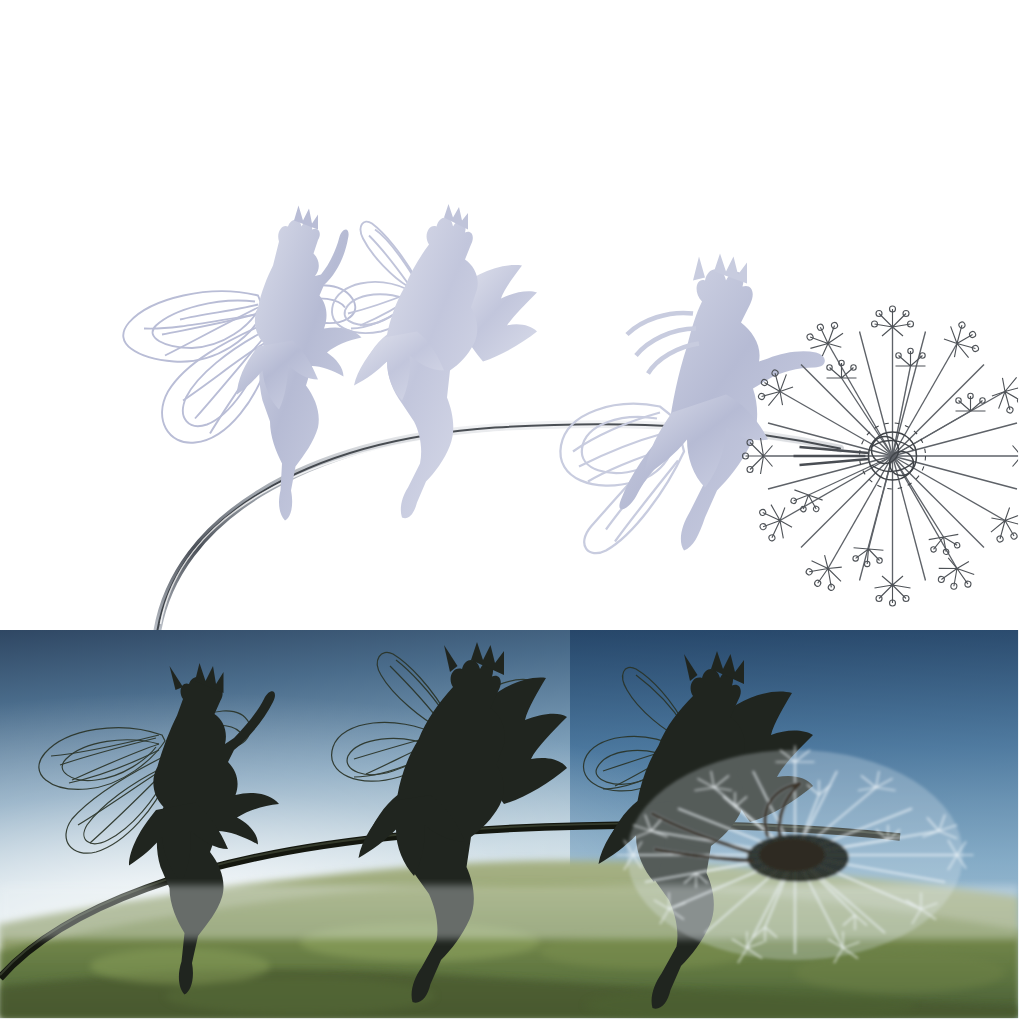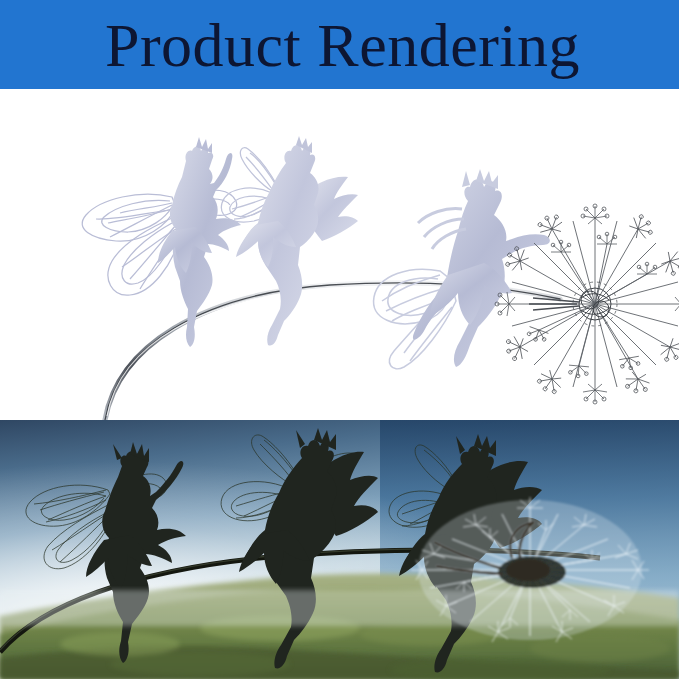--- a/index.html
+++ b/index.html
@@ -22,23 +22,20 @@
 
   
   #panel-photo{position:absolute;left:0;top:420px;width:679px;height:259px;overflow:hidden;background:#9fb9cc;}
   #photo-svg{position:absolute;left:0;top:0;width:679px;height:259px;display:block;}
 </style>
 </head>
 <body>
 
 <div id="page">
 
-  <div id="banner">
-    <div id="banner-title">Product Rendering</div>
-  </div>
 
   <div id="panel-render">
     <svg id="render-svg" viewBox="0 0 679 331">
       <defs>
         <linearGradient id="gFairy" x1="0" y1="0" x2="1" y2="1">
           <stop offset="0%" stop-color="#d8dbe9"></stop>
           <stop offset="45%" stop-color="#b6bbd4"></stop>
           <stop offset="100%" stop-color="#cfd3e5"></stop>
         </linearGradient>
         <linearGradient id="gFairy2" x1="0" y1="0" x2="1" y2="1">

